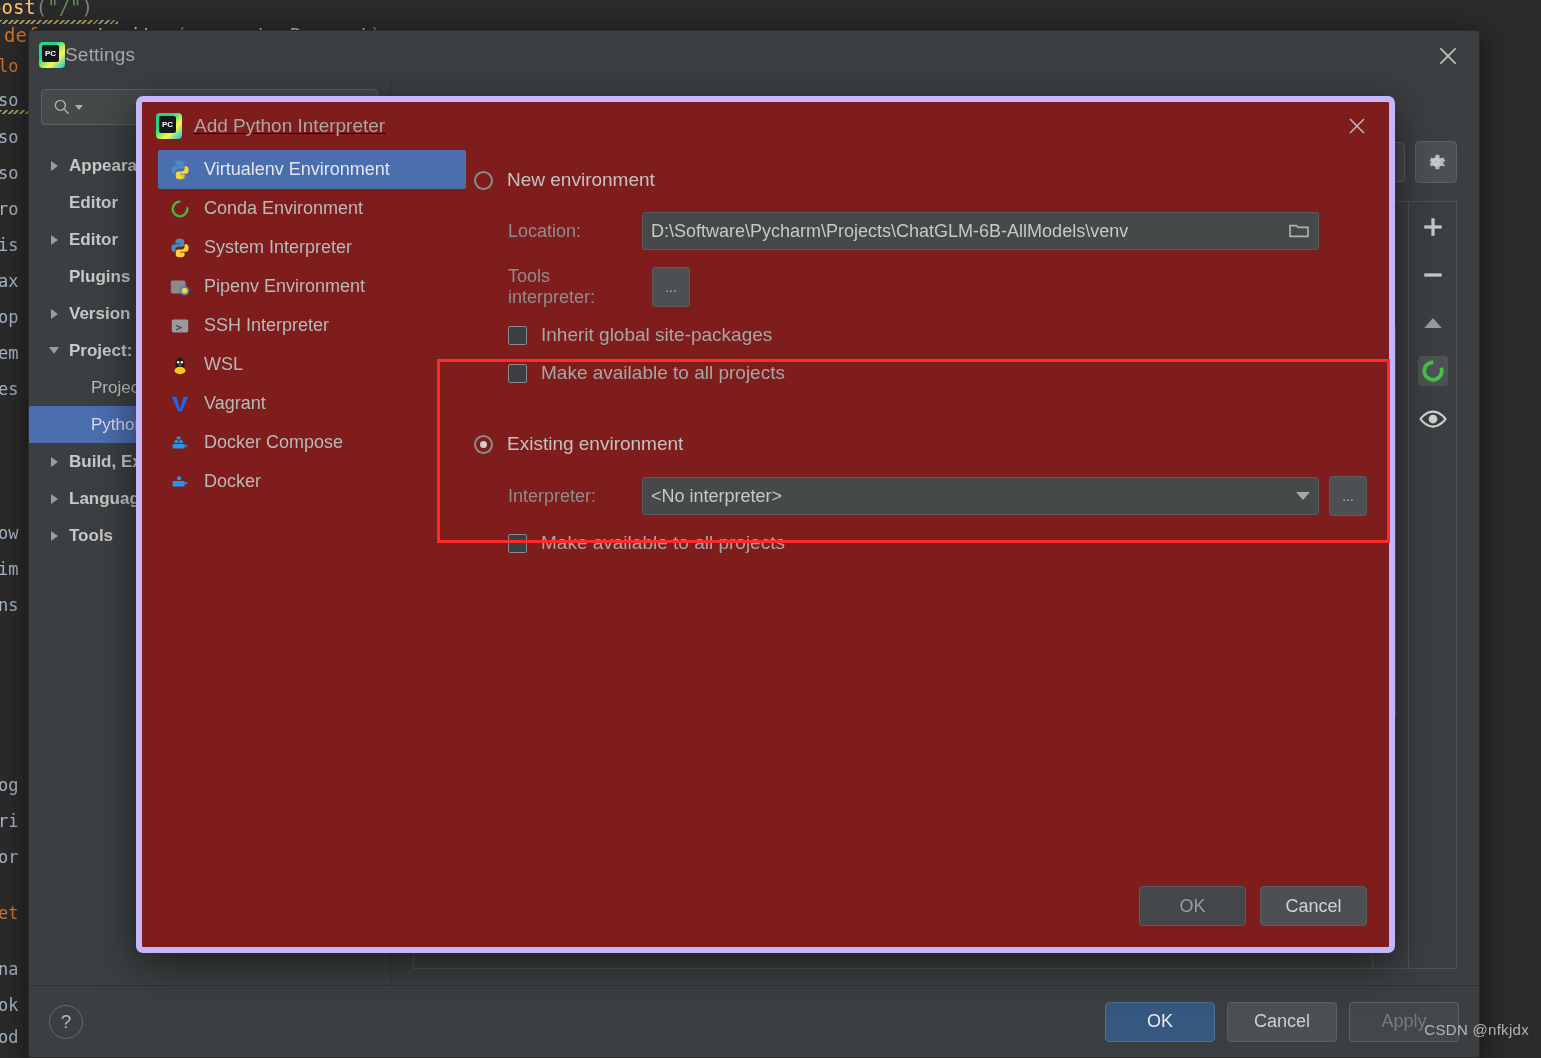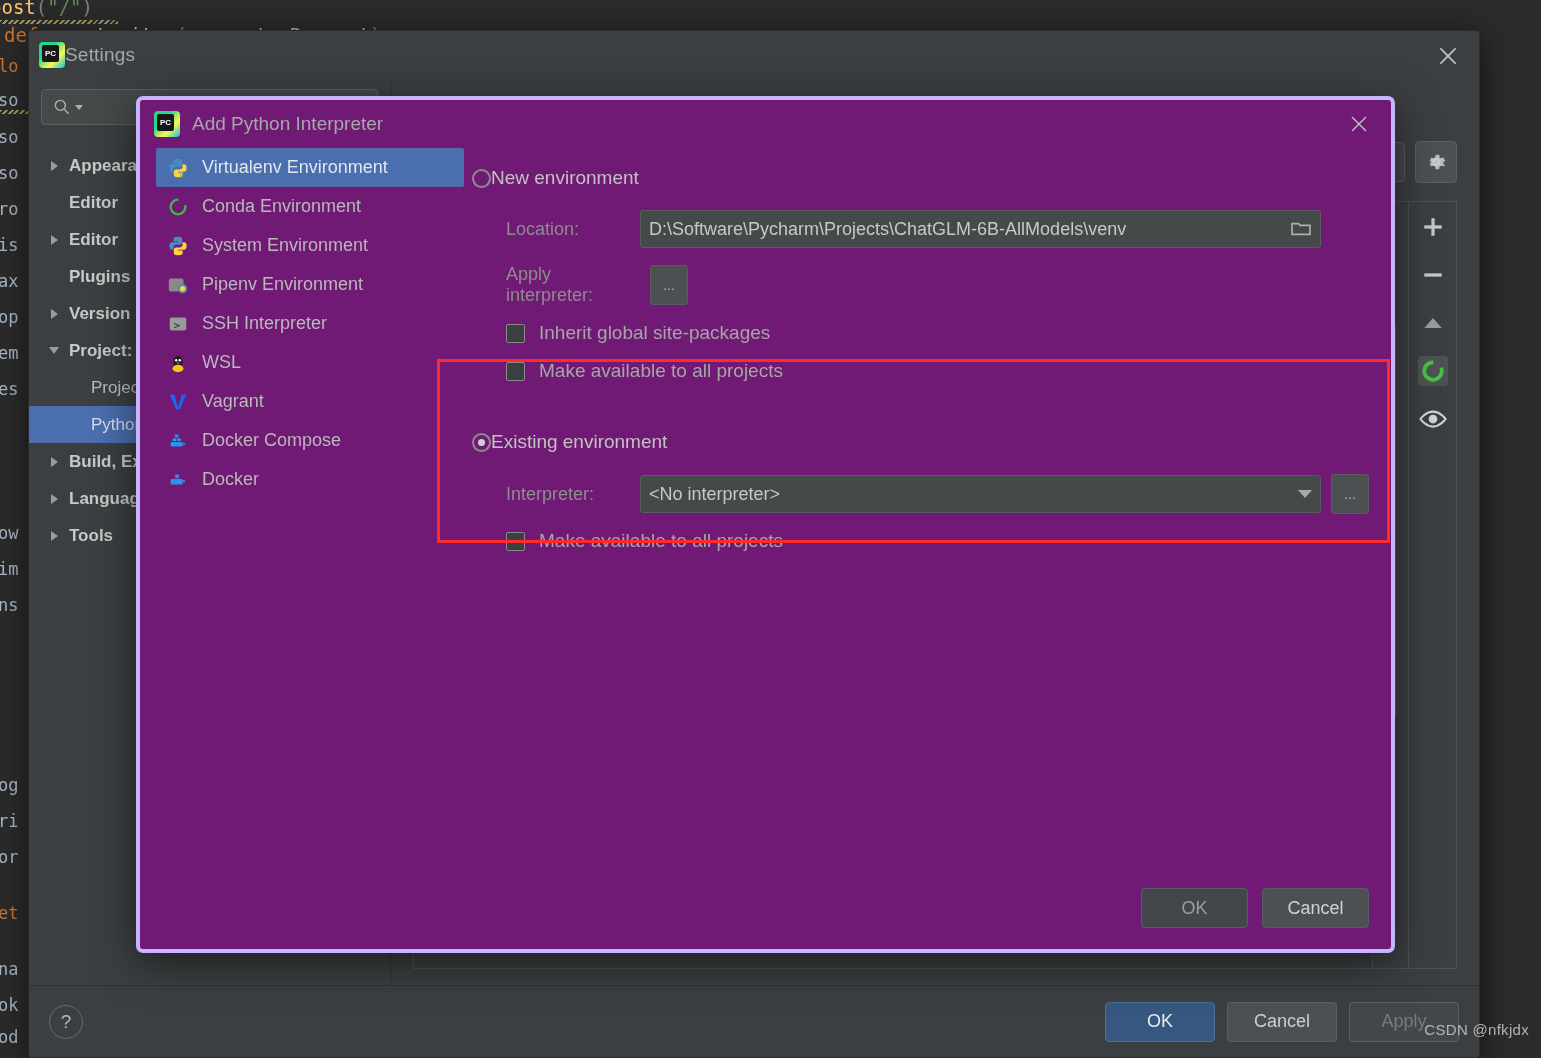--- a/index.html
+++ b/index.html
@@ -195,24 +195,25 @@
     cursor: pointer;
   }
   .btn.primary { background: #365880; border-color: #4a708b; color: #eaeaea; }
   .btn.disabled { color: #7a7a7a; background: #43464a; }
 
   
   .api-dialog {
     position: absolute;
     left: 136px; top: 96px;
     width: 1259px; height: 857px;
-    background: #701a75;
-    border: 4px solid #c4b5fd;
+    background: #7f1d1d;
+    border: 6px solid #c4b5fd;
     border-radius: 7px;
     box-shadow: 0 10px 40px rgba(0,0,0,.55);
+    text-decoration: underline;
   }
   .api-titlebar {
     position: relative; height: 48px; display: flex; align-items: center;
     padding-left: 14px;
   }
   .api-title {
     margin-left: 12px; font-size: 19px; color: #a7a7a7;
   }
   .api-close {
     position: absolute; right: 20px; top: 12px; width: 24px; height: 24px;
@@ -227,21 +228,21 @@
   .api-item {
     height: 39px; display: flex; align-items: center; gap: 12px;
     padding-left: 10px; color: #b9b9b9; font-size: 18px; cursor: pointer;
     border-radius: 2px;
   }
   .api-item.sel { background: #4b6eaf; color: #e2e6ee; }
   .api-ic { width: 24px; height: 24px; flex: none; display:flex; align-items:center; justify-content:center;}
 
   .api-right { flex: 1; position: relative; padding: 14px 22px 0 8px; }
 
-  .radio-row { display: flex; align-items: center; height: 32px; }
+  .radio-row { display: flex; align-items: center; gap: 14px; height: 32px; }
   .radio {
     width: 19px; height: 19px; border-radius: 50%;
     border: 2px solid #8c8c8c; flex: none; position: relative;
   }
   .radio.on::after {
     content: ""; position: absolute; left: 4px; top: 4px;
     width: 7px; height: 7px; border-radius: 50%; background: #cfcfcf;
   }
   .radio-label { font-size: 19px; color: #c2c2c2; }
 
@@ -537,21 +538,21 @@
           </span>
           <span>Conda Environment</span>
         </div>
         <div class="api-item">
           <span class="api-ic">
             <svg viewBox="0 0 24 24" width="22" height="22">
                 <path d="M11 2c-3 0-4 1.2-4 3v2h5v1H5.5C3.6 8 2.6 9.4 2.6 12s1 4 2.9 4H7v-2.4c0-1.8 1.2-3.1 3-3.1h4c1.6 0 2.6-1 2.6-2.6V5c0-1.9-1.4-3-3.6-3h-2z" fill="#4b8bbe"></path>
                 <path d="M13 22c3 0 4-1.2 4-3v-2h-5v-1h6.5c1.9 0 2.9-1.4 2.9-4s-1-4-2.9-4H17v2.4c0 1.8-1.2 3.1-3 3.1h-4c-1.6 0-2.6 1-2.6 2.6V19c0 1.9 1.4 3 3.6 3h2z" fill="#ffd43b"></path>
               </svg>
           </span>
-          <span>System Environment</span>
+          <span>System Interpreter</span>
         </div>
         <div class="api-item">
           <span class="api-ic">
             <svg viewBox="0 0 24 24" width="22" height="22">
                 <rect x="2" y="5" width="16" height="14" rx="2" fill="#8a8a8a"></rect>
                 <circle cx="17" cy="16" r="5" fill="#4b8bbe"></circle>
                 <circle cx="17" cy="16" r="3" fill="#ffd43b"></circle>
               </svg>
           </span>
           <span>Pipenv Environment</span>
@@ -621,21 +622,21 @@
           <span class="ffield">
             <span class="val">D:\Software\Pycharm\Projects\ChatGLM-6B-AllModels\venv</span>
             <svg class="folder-ic" viewBox="0 0 24 20" fill="none" stroke="#b0b0b0" stroke-width="1.8">
                 <path d="M2 16V4h7l2 2h11v10z"></path>
               </svg>
           </span>
           <span style="width:48px;"></span>
         </div>
 
         <div class="frow">
-          <span class="flabel">Apply interpreter:</span>
+          <span class="flabel">Tools interpreter:</span>
           <span class="ff-btn">...</span>
         </div>
 
         <div class="cbrow">
           <span class="cb"></span>
           <span class="cb-label">Inherit global site-packages</span>
         </div>
 
         <div class="cbrow">
           <span class="cb"></span>

